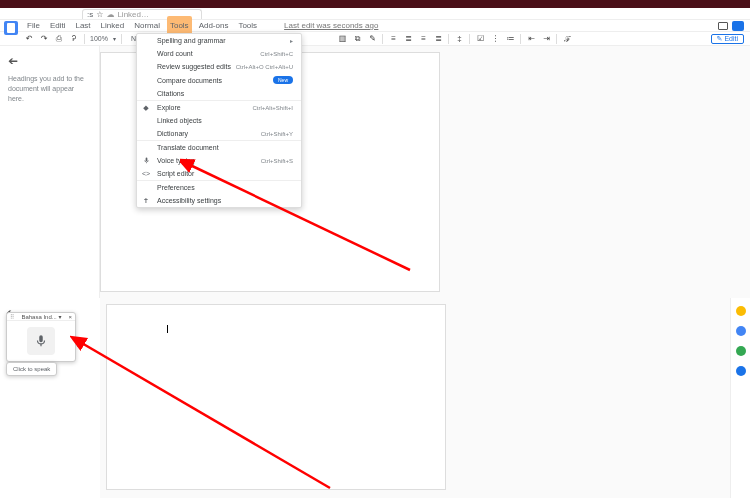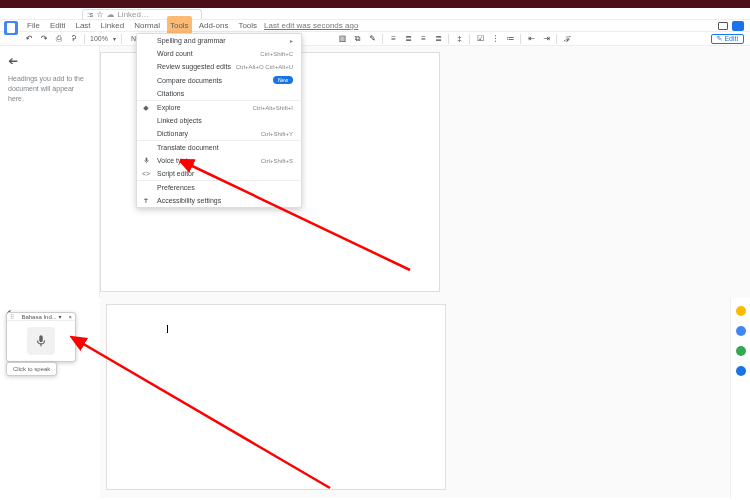--- a/index.html
+++ b/index.html
@@ -16,21 +16,21 @@
   .star { color:#555; }
   .cloud { color:#999; }
   .saving { color:#999; }
 
   
   .menu-row { height:12px; display:flex; align-items:center; padding-left:24px; gap:4px; border-bottom:1px solid #eee; position:relative;}
   .logo { position:absolute; left:4px; top:1px; width:14px; height:14px; background:#4285f4; border-radius:2px; display:flex; align-items:center; justify-content:center;}
   .logo-inner { width:8px; height:10px; background:#fff; border-radius:1px; }
   .menu-item { padding:5px 3px; color:#5f6368; cursor:pointer; }
   .menu-item.active { background:#fdba74; border-radius:2px; }
-  .last-edit { text-decoration: underline; color:#777; margin-left:0;}
+  .last-edit { text-decoration: underline; color:#777; margin-left:20px;}
   .menu-right { position:absolute; right:6px; display:flex; gap:4px; align-items:center; }
   .present-icon { width:10px; height:8px; border:1px solid #555; border-radius:1px;}
   .present-pill { width:12px; height:10px; background:#1a73e8; border-radius:2px;}
 
   
   .tb-row { height:14px; display:flex; align-items:center; padding:0 6px 0 24px; gap:5px; border-bottom:1px solid #eee; position:relative;}
   .tb-btn { width:10px; height:10px; display:flex; align-items:center; justify-content:center; color:#444; }
   .tb-sep { width:1px; height:10px; background:#ddd; }
   .zoom { font-size:7px; }
   .style-box { font-size:7px; padding:0 4px;}

